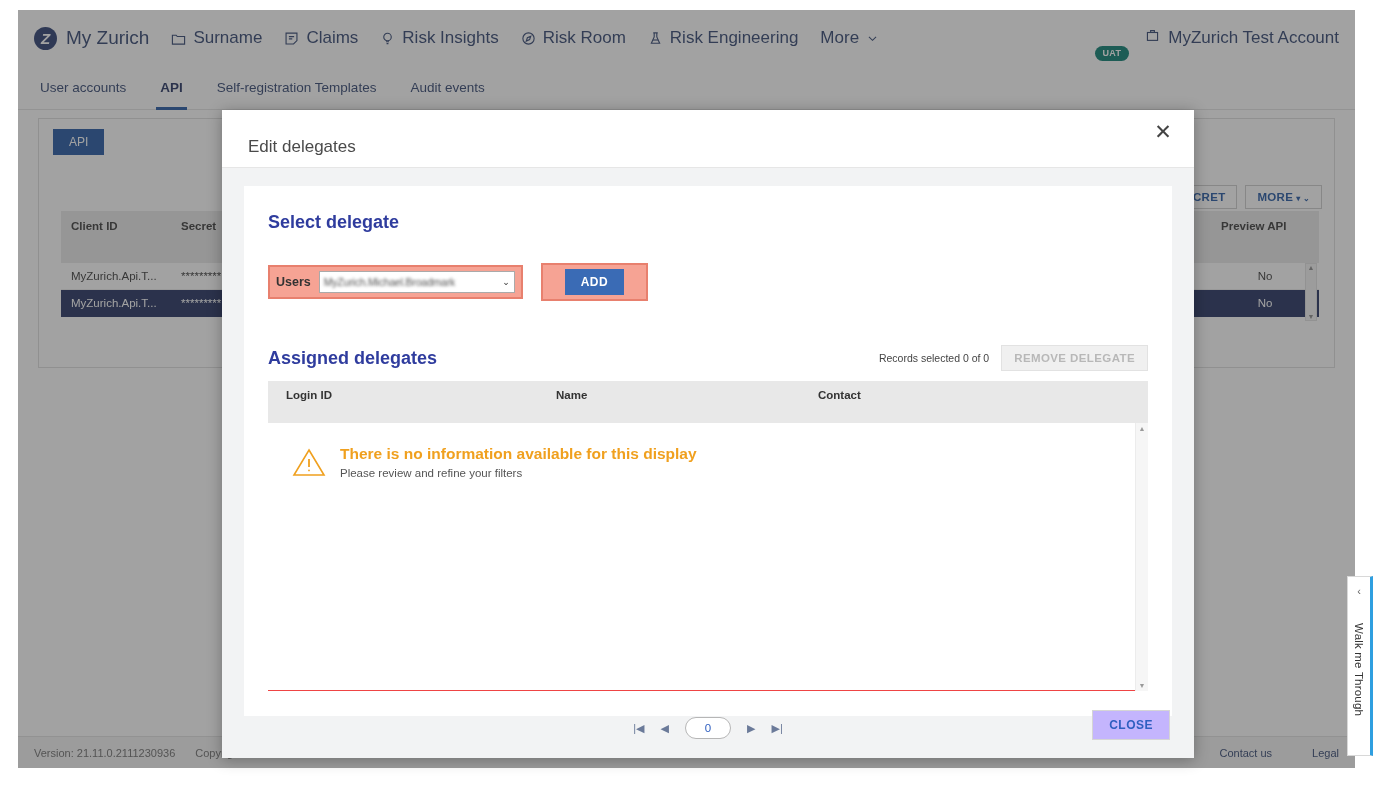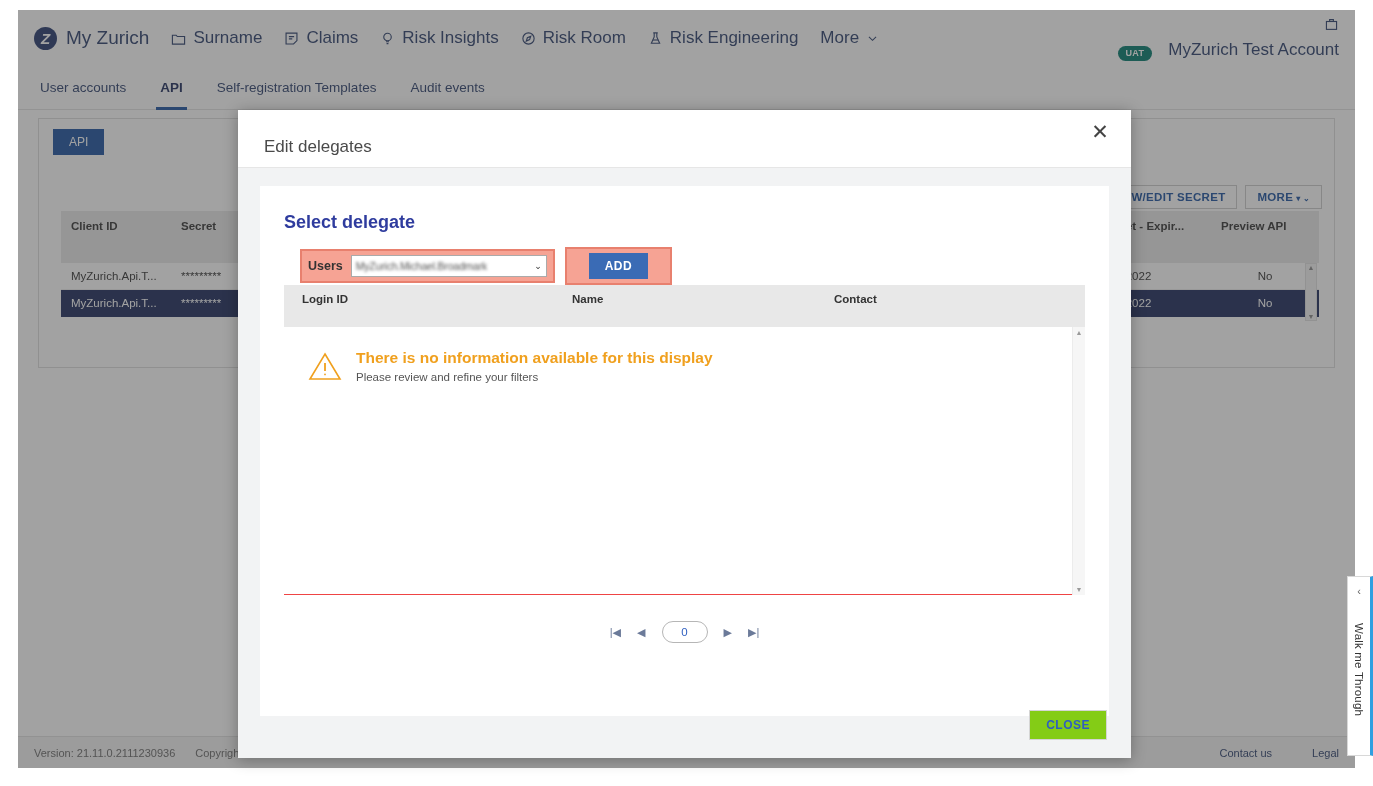--- a/index.html
+++ b/index.html
@@ -51,22 +51,22 @@
   .nav-right {
     margin-left: auto; display: flex; align-items: center;
     gap: 16px; padding-right: 16px;
   }
   .uat-badge {
     background: #00796b; color: #ffffff;
     font-size: 9px; font-weight: bold; letter-spacing: .3px;
     border-radius: 9px; padding: 3px 8px; line-height: 1; margin-top: 30px;
   }
   .account {
-    display: flex; align-items: flex-end; gap: 8px;
-    color: #2b3f6c; font-size: 17px; flex-direction: column;
+    display: flex; align-items: flex-start; gap: 8px;
+    color: #2b3f6c; font-size: 17px;
   }
 
   
   #subnav {
     position: absolute; left: 0; top: 56px;
     width: 1337px; height: 44px;
     background: #ffffff;
     display: flex; align-items: center;
     padding-left: 22px; gap: 34px;
     border-bottom: 1px solid #e3e3e3;
@@ -150,22 +150,22 @@
   
   #backdrop {
     position: absolute; left: 18px; top: 10px;
     width: 1337px; height: 758px;
     background: rgba(60,60,60,0.48);
     z-index: 40;
   }
 
   
   #modal {
-    position: absolute; left: 238px; top: 110px;
-    width: 893px; height: 648px;
+    position: absolute; left: 222px; top: 110px;
+    width: 972px; height: 648px;
     background: #ffffff;
     box-shadow: 0 2px 14px rgba(0,0,0,0.3);
     z-index: 60;
   }
   .modal-header {
     position: relative; height: 58px;
     border-bottom: 1px solid #e6e6e6;
     display: flex; align-items: flex-end;
     padding: 0 26px 10px 26px;
   }
@@ -180,25 +180,25 @@
     position: relative; height: 590px;
     background: #f2f3f4; padding: 18px 22px 0 22px;
   }
   .modal-card {
     position: relative;
     background: #ffffff; height: 530px;
     padding: 26px 24px 0 24px;
   }
   .section-title {
     color: #2f3c9e; font-size: 18px; font-weight: bold;
-    margin-bottom: 14px;
-  }
-
-  
-  .users-row { display: flex; align-items: center; gap: 4px; margin-left: 16px; }
+    margin-bottom: 30px;
+  }
+
+  
+  .users-row { display: flex; align-items: center; gap: 12px; }
   .hl-box {
     border: 2px solid #e8806e; background: #f6a394;
     padding: 4px 6px; display: flex; align-items: center; gap: 8px;
   }
   .users-label { font-size: 12.5px; font-weight: bold; color: #333333; }
   .users-select {
     width: 196px; height: 22px;
     border: 1px solid #aaaaaa; background: #ffffff;
     display: flex; align-items: center; justify-content: space-between;
     padding: 0 4px; font-size: 10.5px; color: #555555;
@@ -283,21 +283,21 @@
     width: 46px; height: 22px; border: 1px solid #b6b6b6;
     border-radius: 11px; background: #ffffff;
     display: flex; align-items: center; justify-content: center;
     font-size: 11.5px; color: #2f5fc0; cursor: text;
   }
 
   .modal-footer {
     position: absolute; right: 24px; bottom: 18px;
   }
   .close-btn {
-    border: 1px solid #d5d5d5; background: #84cc16;
+    border: 1px solid #d5d5d5; background: #c4b5fd;
     color: #2f5fc0; font-size: 12px; font-weight: bold;
     letter-spacing: .5px; padding: 7px 16px; cursor: pointer;
   }
 
   
   #wmt {
     position: absolute; right: 0; top: 576px;
     width: 26px; height: 180px;
     background: #ffffff; border: 1px solid #d8d8d8;
     border-right: 3px solid #2f9fe0;
@@ -482,20 +482,27 @@
             <div class="users-select">
               <span class="blurred">MyZurich.Michael.Broadmark</span>
               <span class="sel-caret">⌄</span>
             </div>
           </div>
           <div class="hl-box2">
             <button class="add-btn">ADD</button>
           </div>
         </div>
 
+        <div class="assigned-head">
+          <div class="section-title" style="margin-bottom:0">Assigned delegates</div>
+          <div class="assigned-right">
+            <span class="records-sel">Records selected 0 of 0</span>
+            <button class="remove-btn">REMOVE DELEGATE</button>
+          </div>
+        </div>
 
         <div class="dtable-head">
           <div class="dth c1">Login ID</div>
           <div class="dth c2">Name</div>
           <div class="dth c3">Contact</div>
         </div>
 
         <div class="dtable-body">
           <div class="empty-state">
             <span class="warn-icon">

